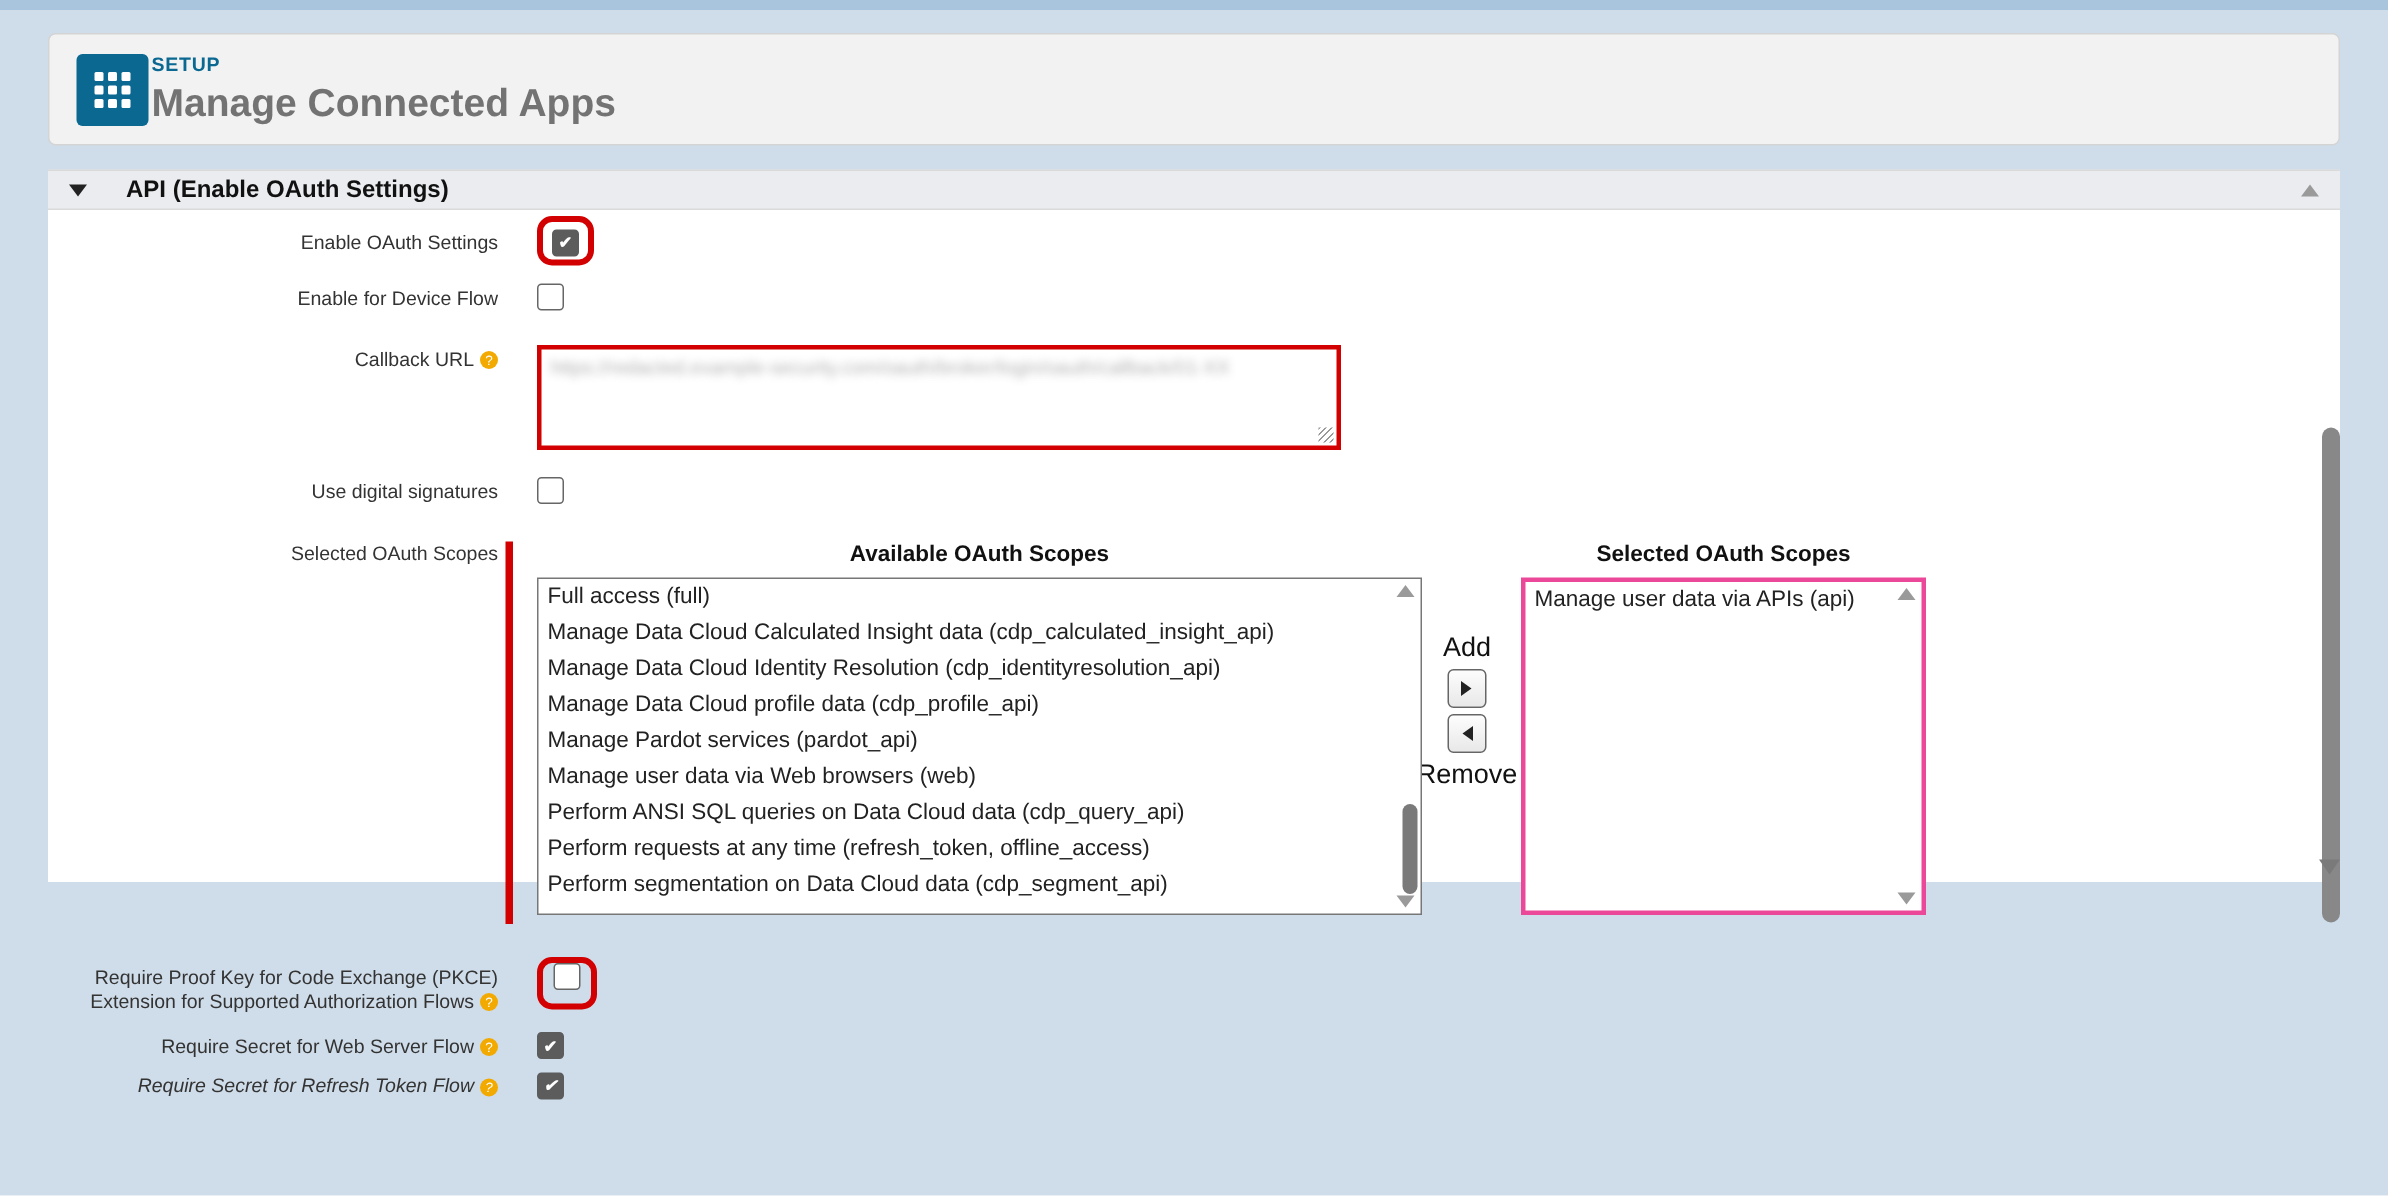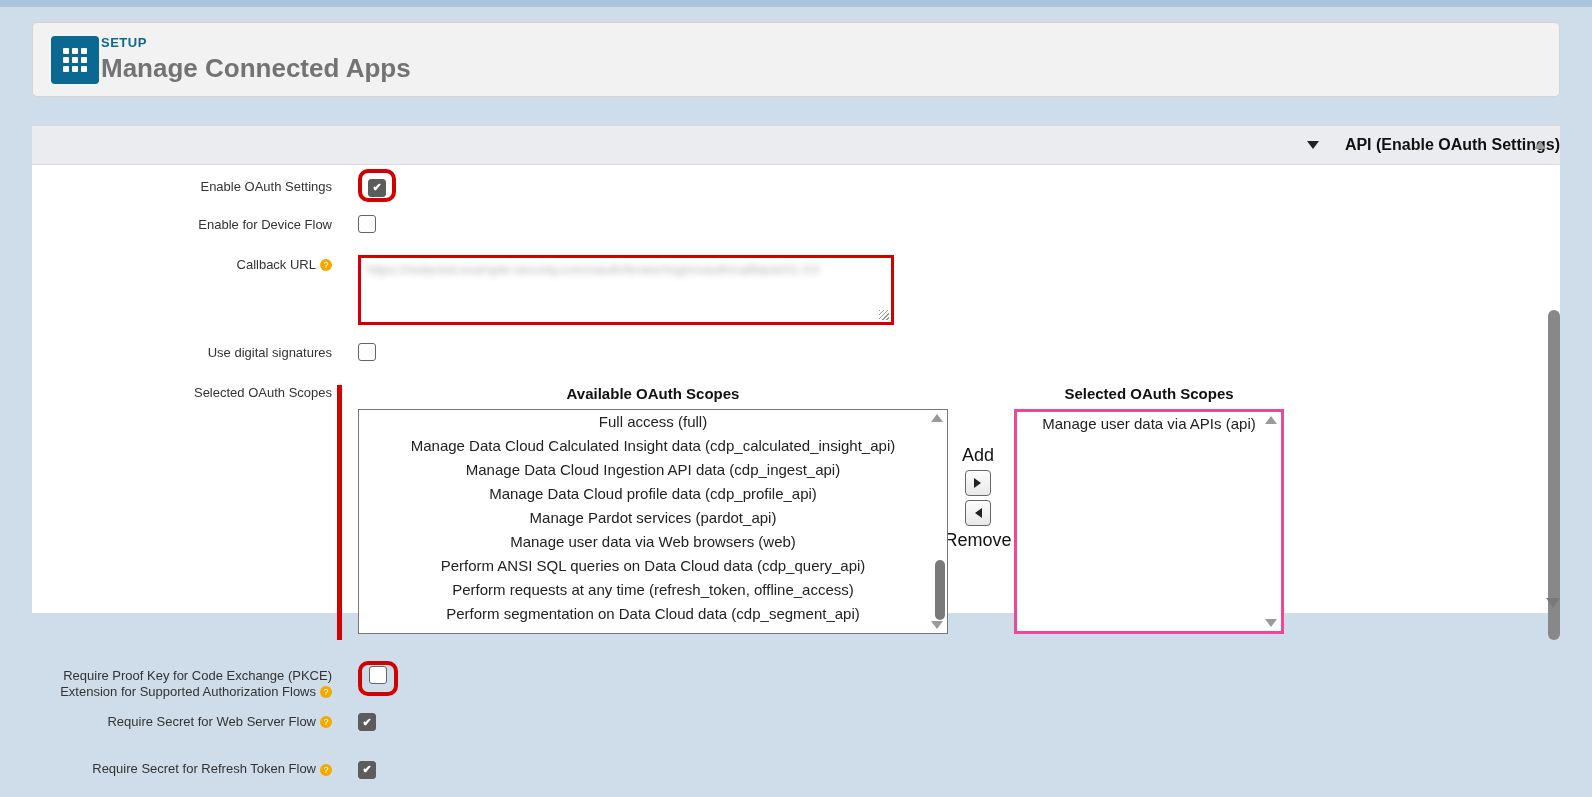--- a/index.html
+++ b/index.html
@@ -38,29 +38,28 @@
   }
   .app-grid {
     display: grid; grid-template-columns: repeat(3, 6px); grid-template-rows: repeat(3, 6px); gap: 3px;
   }
   .app-grid span { width: 6px; height: 6px; background: #fff; border-radius: 1px; }
   .header-text .eyebrow { color: #0b6891; font-size: 13px; letter-spacing: .5px; font-weight: 600; }
   .header-text h1 { font-size: 26px; font-weight: 700; color: #737373; margin-top: 3px; }
 
   
   .section-bar {
-    margin-top: 28px;
+    margin-top: 16px;
     background: #eaecef;
     border-top: 1px solid #dadada;
     border-bottom: 1px solid #dadada;
-    height: 40px;
+    height: 27px;
     display: flex; align-items: center;
     padding-left: 14px;
     position: relative;
-    justify-content: flex-end;
   }
   .section-bar .tri { width: 0; height: 0; border-left: 6px solid transparent; border-right: 6px solid transparent; border-top: 8px solid #222; margin-right: 26px; }
   .section-bar .title { font-weight: 700; font-size: 16px; color: #111; }
   .section-bar .tri-right { position: absolute; right: 14px; width: 0; height: 0; border-left: 6px solid transparent; border-right: 6px solid transparent; border-bottom: 8px solid #9a9a9a; }
 
   
   .form-body {
     background: #fff;
     height: 448px;
     position: relative;
@@ -97,21 +96,21 @@
   
   .scopes-wrapper { margin-top: 20px; display: flex; align-items: flex-start; }
   .picker { display: flex; align-items: flex-start; }
   .picker-col { display: flex; flex-direction: column; align-items: center; }
   .picker-title { font-size: 15px; font-weight: 700; color: #111; margin-bottom: 7px; }
   .listbox {
     position: relative;
     width: 590px; height: 225px; border: 1px solid #777; background: #fff; font-size: 15px; color: #222;
   }
   .listbox.sel { width: 270px; border: 3px solid #ec4899; }
-  .listbox .opt { padding: 1px 6px; white-space: nowrap; overflow: hidden; text-overflow: ellipsis; cursor: default; line-height: 22px; text-align: center; }
+  .listbox .opt { padding: 1px 6px; white-space: nowrap; overflow: hidden; text-overflow: ellipsis; cursor: default; line-height: 22px; }
   .lb-scroll-up, .lb-scroll-down { position: absolute; right: 4px; width: 0; height: 0; border-left: 6px solid transparent; border-right: 6px solid transparent; }
   .lb-scroll-up { top: 4px; border-bottom: 8px solid #9a9a9a; }
   .lb-scroll-down { bottom: 4px; border-top: 8px solid #9a9a9a; }
   .lb-thumb { position: absolute; right: 2px; top: 150px; width: 10px; height: 60px; background: #7a7a7a; border-radius: 5px; }
 
   .mid-btns { width: 60px; display: flex; flex-direction: column; align-items: center; justify-content: center; padding-top: 60px; gap: 4px; }
   .mid-btns .lbl { font-size: 18px; color: #111; }
   .arrow-btn { width: 26px; height: 26px; border: 1px solid #666; border-radius: 4px; background: linear-gradient(#fdfdfd,#e8e8e8); display: flex; align-items: center; justify-content: center; cursor: pointer; }
   .arrow-btn svg { width: 10px; height: 12px; }
 
@@ -197,21 +196,21 @@
       <div class="row scopes-wrapper">
         <div class="lbl-col" style="padding-top:0;">Selected OAuth Scopes</div>
         <div class="val-col" style="position:relative;">
           <div class="redbar" style="left:-5px; top:0; height:255px;"></div>
           <div class="picker">
             <div class="picker-col">
               <div class="picker-title">Available OAuth Scopes</div>
               <div class="listbox">
                 <div class="opt">Full access (full)</div>
                 <div class="opt">Manage Data Cloud Calculated Insight data (cdp_calculated_insight_api)</div>
-                <div class="opt">Manage Data Cloud Ingestion API data (cdp_ingest_api)</div>
+                <div class="opt">Manage Data Cloud Identity Resolution (cdp_identityresolution_api)</div>
                 <div class="opt">Manage Data Cloud profile data (cdp_profile_api)</div>
                 <div class="opt">Manage Pardot services (pardot_api)</div>
                 <div class="opt">Manage user data via Web browsers (web)</div>
                 <div class="opt">Perform ANSI SQL queries on Data Cloud data (cdp_query_api)</div>
                 <div class="opt">Perform requests at any time (refresh_token, offline_access)</div>
                 <div class="opt">Perform segmentation on Data Cloud data (cdp_segment_api)</div>
                 <div class="lb-scroll-up"></div>
                 <div class="lb-thumb"></div>
                 <div class="lb-scroll-down"></div>
               </div>
@@ -255,21 +254,21 @@
 
       <div class="row" style="margin-top:12px;">
         <div class="lbl-col">
           <span>Require Secret for Web Server Flow</span><span class="help">?</span>
         </div>
         <div class="val-col">
           <span class="chk checked"></span>
         </div>
       </div>
 
-      <div class="row" style="margin-top:28px;">
+      <div class="row" style="margin-top:8px;font-style:italic;">
         <div class="lbl-col">
           <span>Require Secret for Refresh Token Flow</span><span class="help">?</span>
         </div>
         <div class="val-col">
           <span class="chk checked"></span>
         </div>
       </div>
 
     </div>
 

